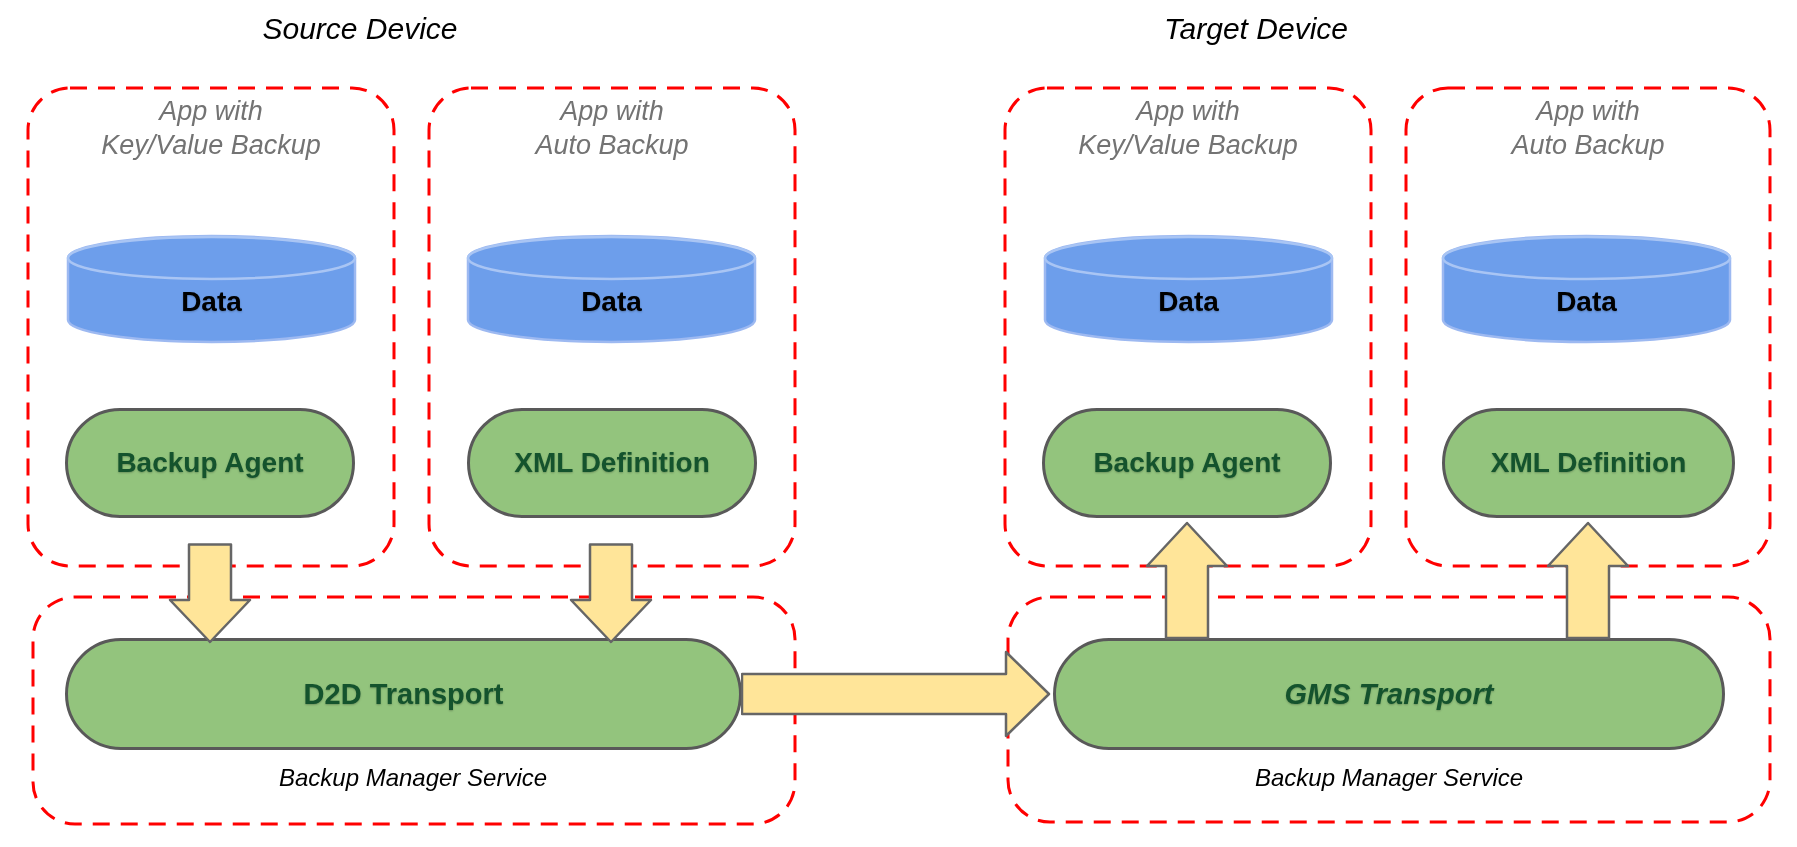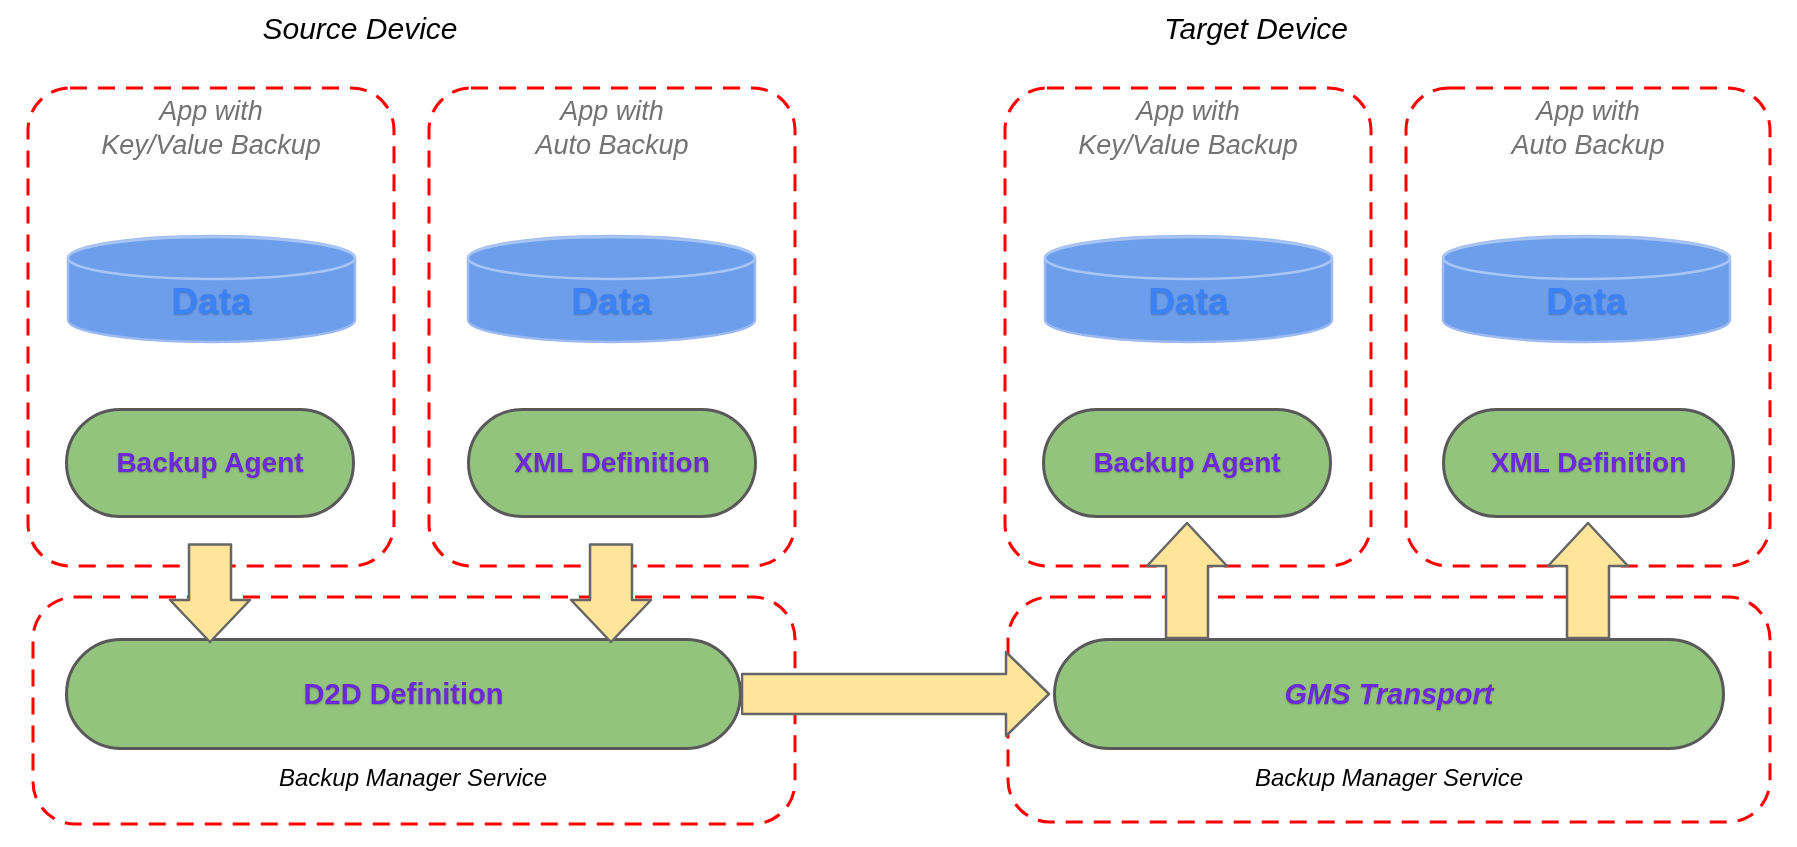--- a/index.html
+++ b/index.html
@@ -19,31 +19,31 @@
   .app-title{
     font-size:27px;font-style:italic;color:#737373;
     text-align:center;line-height:34px;
   }
   .app-title span{display:block;}
   .cylinder{position:absolute;width:293px;height:112px;}
   .cylinder svg{position:absolute;left:0;top:0;}
   .cyl-label{
     position:absolute;left:0;top:26px;width:100%;height:86px;
     display:flex;align-items:center;justify-content:center;
-    color:#3b82f6;font-size:37px;font-weight:bold;
+    color:#000000;font-size:28px;font-weight:bold;
     text-shadow:0 1px 2px rgba(0,0,0,0.25);
   }
   .pill{
     position:absolute;
     background:#93c47d;
     border:3px solid #595959;
     border-radius:60px;
     box-sizing:border-box;
     display:flex;align-items:center;justify-content:center;
-    color:#6d28d9;font-weight:bold;
+    color:#14532d;font-weight:bold;
     text-shadow:0 1px 2px rgba(0,0,0,0.25);
   }
   .pill.small{width:290px;height:110px;font-size:28px;}
   .pill.transport{height:112px;font-size:29px;}
   .bms-label{
     font-size:24px;font-style:italic;color:#000;
     text-align:center;white-space:nowrap;
   }
   .arrow{position:absolute;}
 </style>
@@ -119,21 +119,21 @@
       <ellipse cx="146.5" cy="25" rx="143.5" ry="21" fill="#6d9eeb" stroke="#a9c5f4" stroke-width="2.5"></ellipse>
     </svg>
     <span class="cyl-label">Data</span>
   </div>
 
   <div class="pill small" style="left:65px;top:408px;">Backup Agent</div>
   <div class="pill small" style="left:467px;top:408px;">XML Definition</div>
   <div class="pill small" style="left:1042px;top:408px;">Backup Agent</div>
   <div class="pill small" style="left:1442px;top:408px;width:293px;">XML Definition</div>
 
-  <div class="pill transport" style="left:65px;top:638px;width:677px;">D2D Definition</div>
+  <div class="pill transport" style="left:65px;top:638px;width:677px;">D2D Transport</div>
   <div class="pill transport" style="left:1053px;top:638px;width:672px;font-style:italic;">GMS Transport</div>
 
   <div class="abs bms-label" style="left:113px;top:764px;width:600px;">Backup Manager Service</div>
   <div class="abs bms-label" style="left:1089px;top:764px;width:600px;">Backup Manager Service</div>
 
   <svg class="arrow" style="left:168px;top:543px;" width="84" height="101" viewBox="0 0 84 101">
     <polygon points="21,1.5 63,1.5 63,57 82,57 42,99 2,57 21,57" fill="#ffe599" stroke="#666666" stroke-width="2.5" stroke-linejoin="round"></polygon>
   </svg>
   <svg class="arrow" style="left:569px;top:543px;" width="84" height="101" viewBox="0 0 84 101">
     <polygon points="21,1.5 63,1.5 63,57 82,57 42,99 2,57 21,57" fill="#ffe599" stroke="#666666" stroke-width="2.5" stroke-linejoin="round"></polygon>

